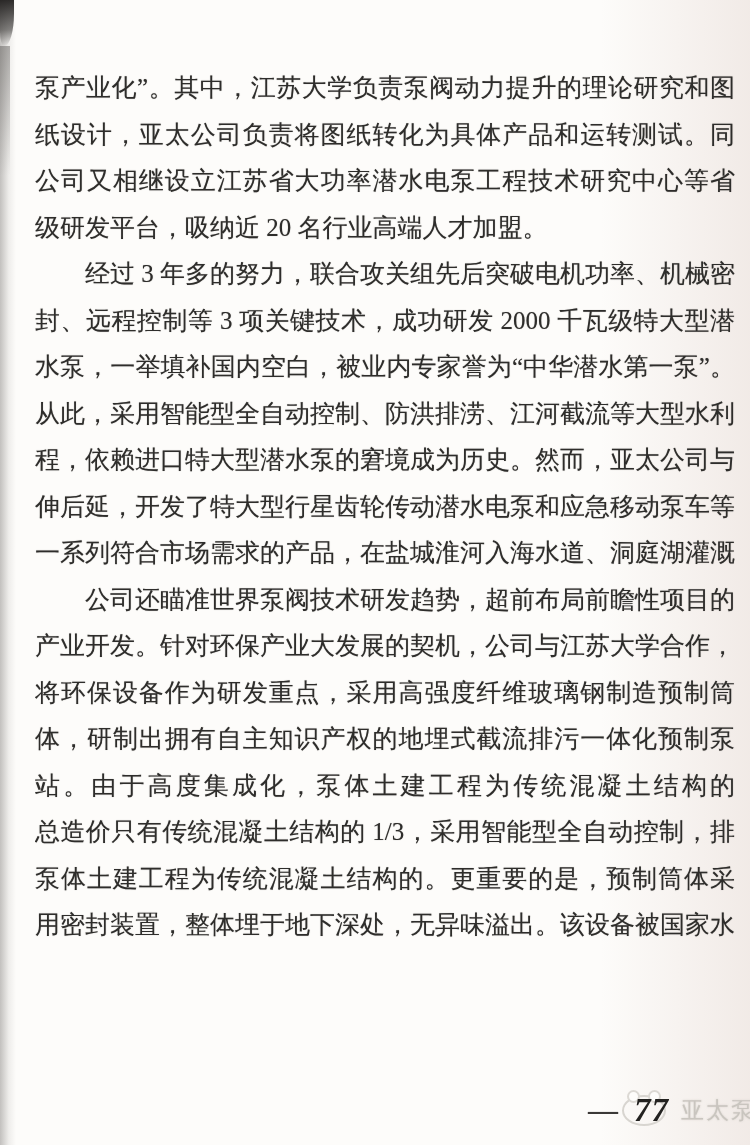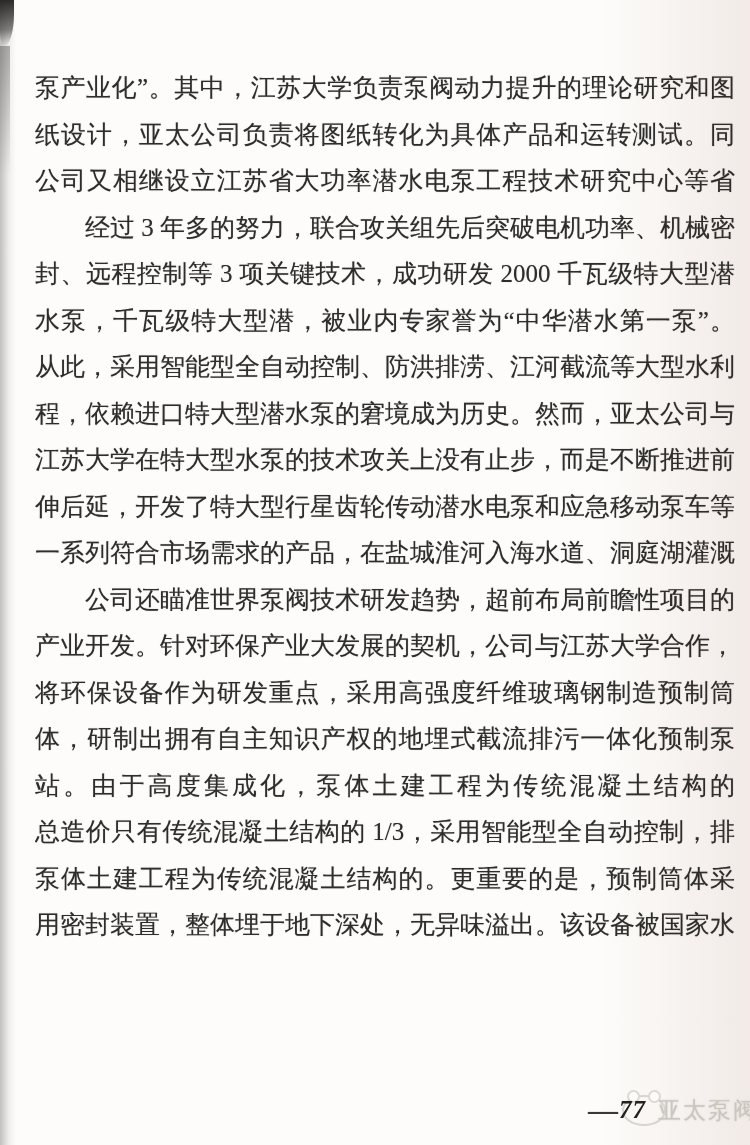--- a/index.html
+++ b/index.html
@@ -66,22 +66,22 @@
   }
   .logo::before, .logo::after {
     content: ""; position: absolute; width: 9px; height: 9px;
     border: 2px solid #dcd9d4; border-radius: 50%; background: #fdfcfa;
     top: -7px;
   }
   .logo::before { left: 3px; }
   .logo::after { right: 3px; }
   .pagenum {
     position: relative; z-index: 2;
-    margin-left: 1px;
-    font-size: 25px; font-weight: 700; font-style: italic;
+    margin-left: 16px;
+    font-size: 33px; font-weight: 700; font-style: italic;
     color: #232220; letter-spacing: 1px;
   }
   .wmtext {
     position: relative; z-index: 2;
     margin-left: 12px;
     font-size: 23px; color: #c9c5bf; letter-spacing: 2px;
     text-shadow: 0 0 2px rgba(205,200,194,0.8);
     white-space: nowrap;
   }
 </style>
@@ -92,26 +92,26 @@
 
   <div class="tint-right"></div>
   <div class="edge-left"></div>
   <div class="corner-tl"></div>
   <div class="streak-left"></div>
 
   <div class="text-block">
     <div class="line">泵产业化”。其中，江苏大学负责泵阀动力提升的理论研究和图</div>
     <div class="line">纸设计，亚太公司负责将图纸转化为具体产品和运转测试。同时，</div>
     <div class="line">公司又相继设立江苏省大功率潜水电泵工程技术研究中心等省</div>
+    <div class="line part">级研发平台，吸纳近 20 名行业高端人才加盟。</div>
     <div class="line indent">经过 3 年多的努力，联合攻关组先后突破电机功率、机械密</div>
     <div class="line">封、远程控制等 3 项关键技术，成功研发 2000 千瓦级特大型潜</div>
-    <div class="line">水泵，千瓦级特大型潜，被业内专家誉为“中华潜水第一泵”。</div>
+    <div class="line">水泵，一举填补国内空白，被业内专家誉为“中华潜水第一泵”。</div>
     <div class="line">从此，采用智能型全自动控制、防洪排涝、江河截流等大型水利工</div>
     <div class="line">程，依赖进口特大型潜水泵的窘境成为历史。然而，亚太公司与</div>
-    <div class="line">江苏大学在特大型水泵的技术攻关上没有止步，而是不断推进前</div>
     <div class="line">伸后延，开发了特大型行星齿轮传动潜水电泵和应急移动泵车等</div>
     <div class="line">一系列符合市场需求的产品，在盐城淮河入海水道、洞庭湖灌溉</div>
     <div class="line indent">公司还瞄准世界泵阀技术研发趋势，超前布局前瞻性项目的</div>
     <div class="line">产业开发。针对环保产业大发展的契机，公司与江苏大学合作，</div>
     <div class="line">将环保设备作为研发重点，采用高强度纤维玻璃钢制造预制筒</div>
     <div class="line">体，研制出拥有自主知识产权的地埋式截流排污一体化预制泵</div>
     <div class="line">站。由于高度集成化，泵体土建工程为传统混凝土结构的 1/10，</div>
     <div class="line">总造价只有传统混凝土结构的 1/3，采用智能型全自动控制，排</div>
     <div class="line">泵体土建工程为传统混凝土结构的。更重要的是，预制筒体采</div>
     <div class="line">用密封装置，整体埋于地下深处，无异味溢出。该设备被国家水</div>

